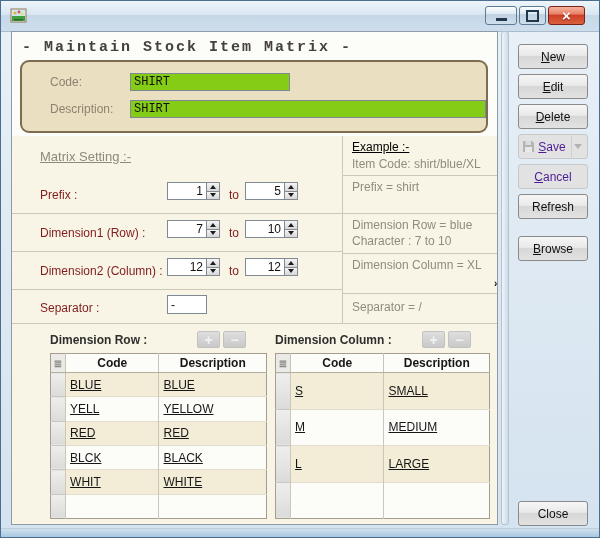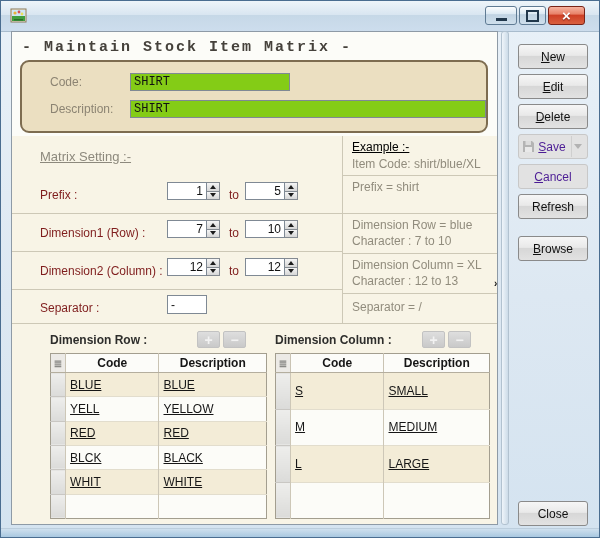--- a/index.html
+++ b/index.html
@@ -214,21 +214,20 @@
 
       <span class="set-label" style="top:165px;">Separator :</span>
       <input class="sep-input" value="-" style="">
 
       <div class="ex-heading">Example :-</div>
       <span class="ex-line" style="top:21px;">Item Code:  shirt/blue/XL</span>
       <span class="ex-line" style="top:44px;">Prefix = shirt</span>
       <span class="ex-line" style="top:82px;">Dimension Row = blue</span>
       <span class="ex-line" style="top:98px;">Character :  7 to 10</span>
       <span class="ex-line" style="top:122px;">Dimension Column = XL</span>
-      <span class="ex-line" style="top:138px;">Character :  12 to 13</span>
       <span class="ex-line" style="top:164px;">Separator = /</span>
     </div>
 
     <div class="grids">
       <span class="grid-label" style="left:38px;top:9px;">Dimension Row :</span>
       <button class="mini-btn" style="left:185px;top:7px;">+</button>
       <button class="mini-btn" style="left:211px;top:7px;">−</button>
       <table class="grid-table" id="grid-row" style="left:38px;top:29px;width:217px;height:166px;">
           <colgroup>
             <col style="width:15px">

